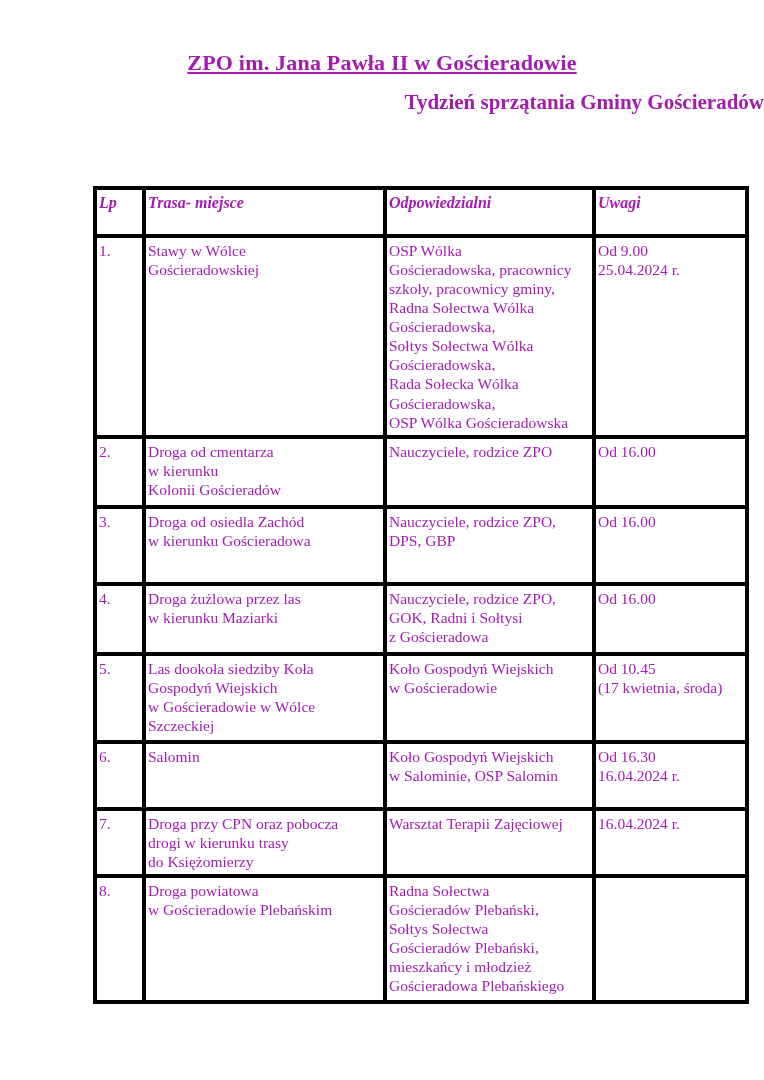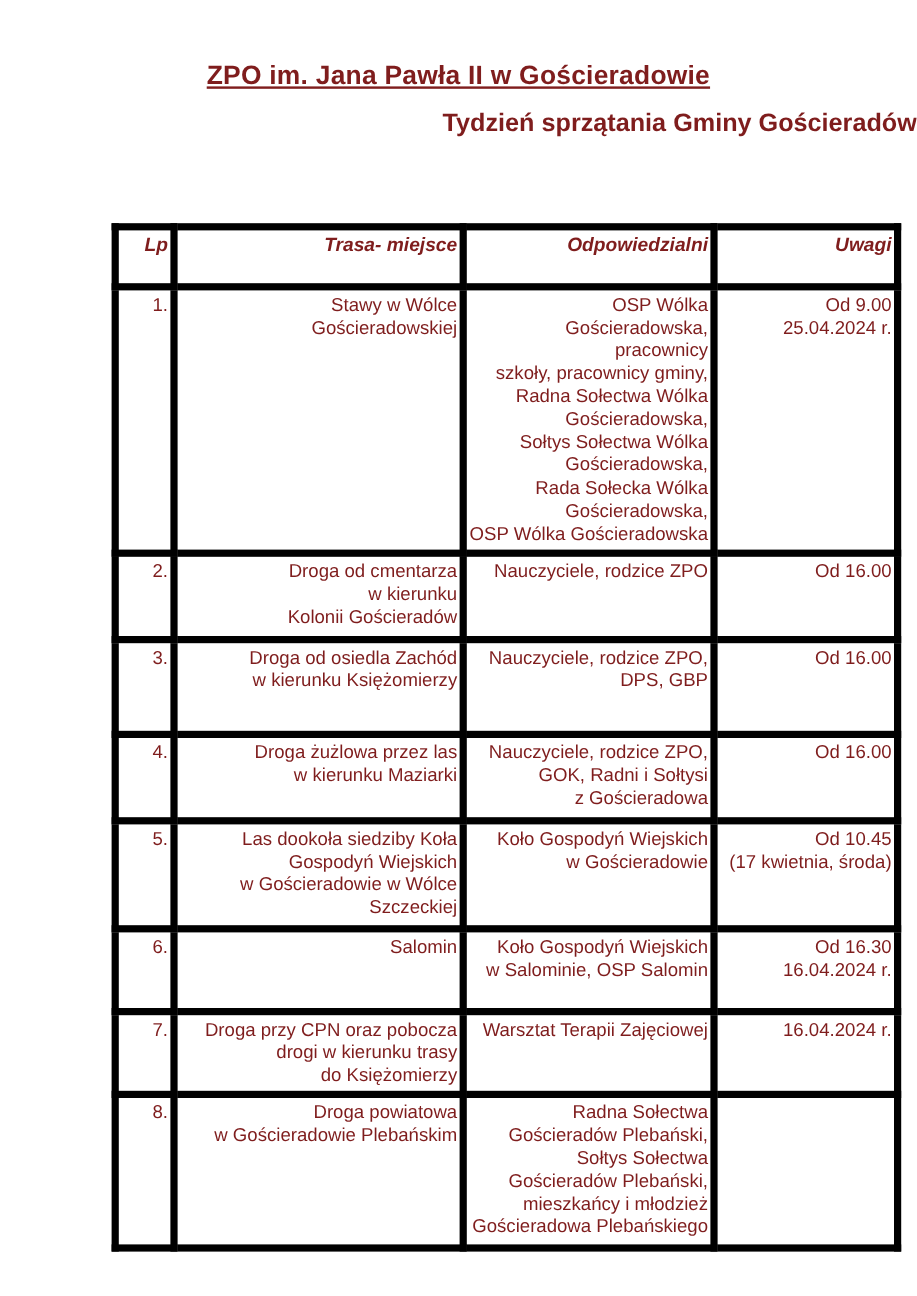--- a/index.html
+++ b/index.html
@@ -5,22 +5,22 @@
   html, body {
     margin: 0;
     padding: 0;
     background: #ffffff;
   }
   .page {
     position: relative;
     width: 764px;
     height: 1080px;
     background: #ffffff;
-    color: #7f1d1d;
-    font-family: Liberation Sans, sans-serif;
+    color: #a21caf;
+    font-family: Liberation Serif, serif;
     overflow: hidden;
   }
   .title {
     margin: 0;
     padding-top: 50px;
     text-align: center;
     font-size: 22px;
     font-weight: bold;
     text-decoration: underline;
     letter-spacing: 0.2px;
@@ -36,23 +36,23 @@
   table.schedule {
     position: absolute;
     left: 93px;
     top: 186px;
     width: 652px;
     border-collapse: collapse;
     table-layout: fixed;
   }
   table.schedule th,
   table.schedule td {
-    border: 6px solid #000000;
+    border: 4px solid #000000;
     vertical-align: top;
-    text-align: right;
+    text-align: left;
     padding: 3px 2px;
     font-size: 15.5px;
     line-height: 1.23;
     white-space: pre-line;
     overflow: hidden;
   }
   table.schedule th {
     font-weight: bold;
     font-style: italic;
     font-size: 16px;
@@ -115,21 +115,21 @@
         <td>2.</td>
         <td>Droga od cmentarza
 w kierunku
 Kolonii  Gościeradów</td>
         <td>Nauczyciele, rodzice ZPO</td>
         <td>Od 16.00</td>
       </tr>
       <tr>
         <td>3.</td>
         <td>Droga od osiedla Zachód
-w kierunku Księżomierzy</td>
+w kierunku Gościeradowa</td>
         <td>Nauczyciele, rodzice ZPO,
 DPS, GBP</td>
         <td>Od 16.00</td>
       </tr>
       <tr>
         <td>4.</td>
         <td>Droga żużlowa przez las
 w kierunku Maziarki</td>
         <td>Nauczyciele, rodzice ZPO,
 GOK, Radni i Sołtysi

